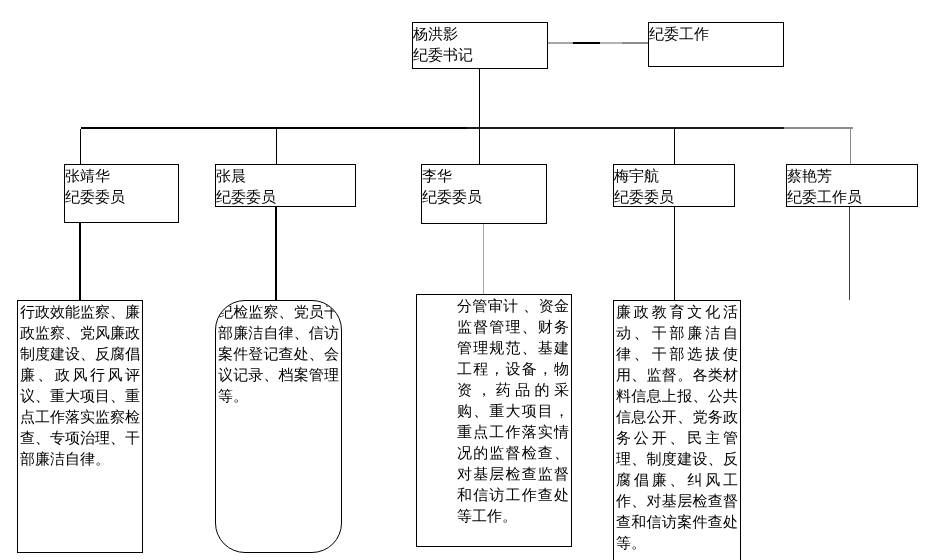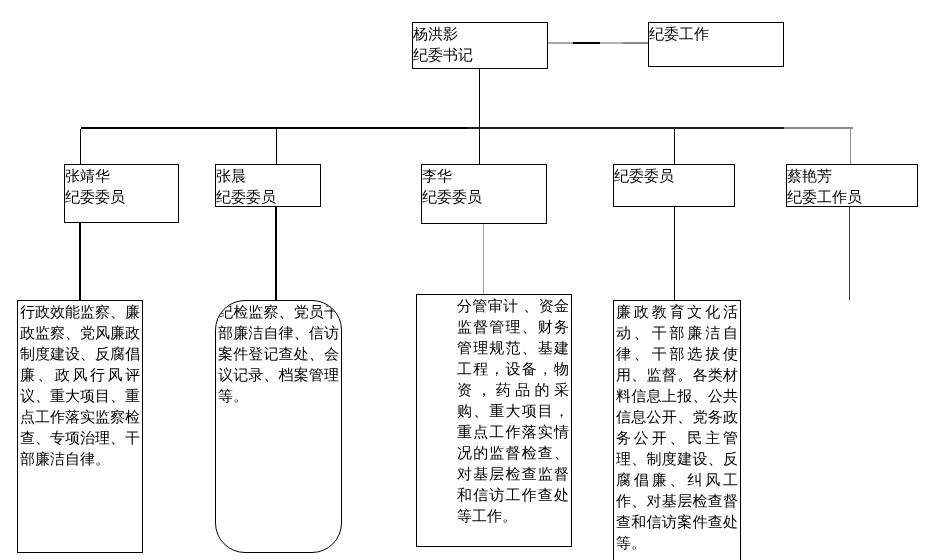--- a/index.html
+++ b/index.html
@@ -37,21 +37,21 @@
   }
   .line {
     position: absolute;
     background: #000000;
   }
   
   .root-box      { left: 412px; top: 22px; width: 136px; height: 47px; }
   .rootduty-box  { left: 648px; top: 22px; width: 136px; height: 45px; }
   
   .m0 { left: 23px;  top: 164px; width: 115px; height: 59px; margin-left: 41px; }
-  .m1 { left: 215px; top: 164px; width: 106px; height: 43px; }
+  .m1 { left: 215px; top: 164px; width: 141px; height: 43px; }
   .m2 { left: 421px; top: 164px; width: 126px; height: 60px; }
   .m3 { left: 613px; top: 164px; width: 122px; height: 43px; }
   .m4 { left: 786px; top: 164px; width: 132px; height: 43px; }
   
   .d0 { left: 17px;  top: 300px; width: 126px; height: 253px; }
   .d1 { left: 215px; top: 300px; width: 127px; height: 253px; border-radius: 30px; }
   .d2 { left: 416px; top: 294px; width: 156px; height: 253px; padding-left: 40px; }
   .d3 { left: 613px; top: 300px; width: 128px; height: 279px; }
   .d4 { left: 793px; top: 300px; width: 125px; height: 253px; }
   
@@ -111,20 +111,21 @@
   </div>
   <div class="box node m1">
     <div class="nm">张晨</div>
     <div class="tt">纪委委员</div>
   </div>
   <div class="box node m2">
     <div class="nm">李华</div>
     <div class="tt">纪委委员</div>
   </div>
   <div class="box node m3">
+    <div class="nm">梅宇航</div>
     <div class="tt">纪委委员</div>
   </div>
   <div class="box node m4">
     <div class="nm">蔡艳芳</div>
     <div class="tt">纪委工作员</div>
   </div>
 
   <div class="box duties d0">行政效能监察、廉政监察、党风廉政制度建设、反腐倡廉、政风行风评议、重大项目、重点工作落实监察检查、专项治理、干部廉洁自律。</div>
   <div class="box duties d1">纪检监察、党员干部廉洁自律、信访案件登记查处、会议记录、档案管理等。</div>
   <div class="box duties d2">分管审计 、资金监督管理、财务管理规范、基建工程，设备，物资，药品的采购、重大项目，重点工作落实情况的监督检查、对基层检查监督和信访工作查处等工作。</div>

